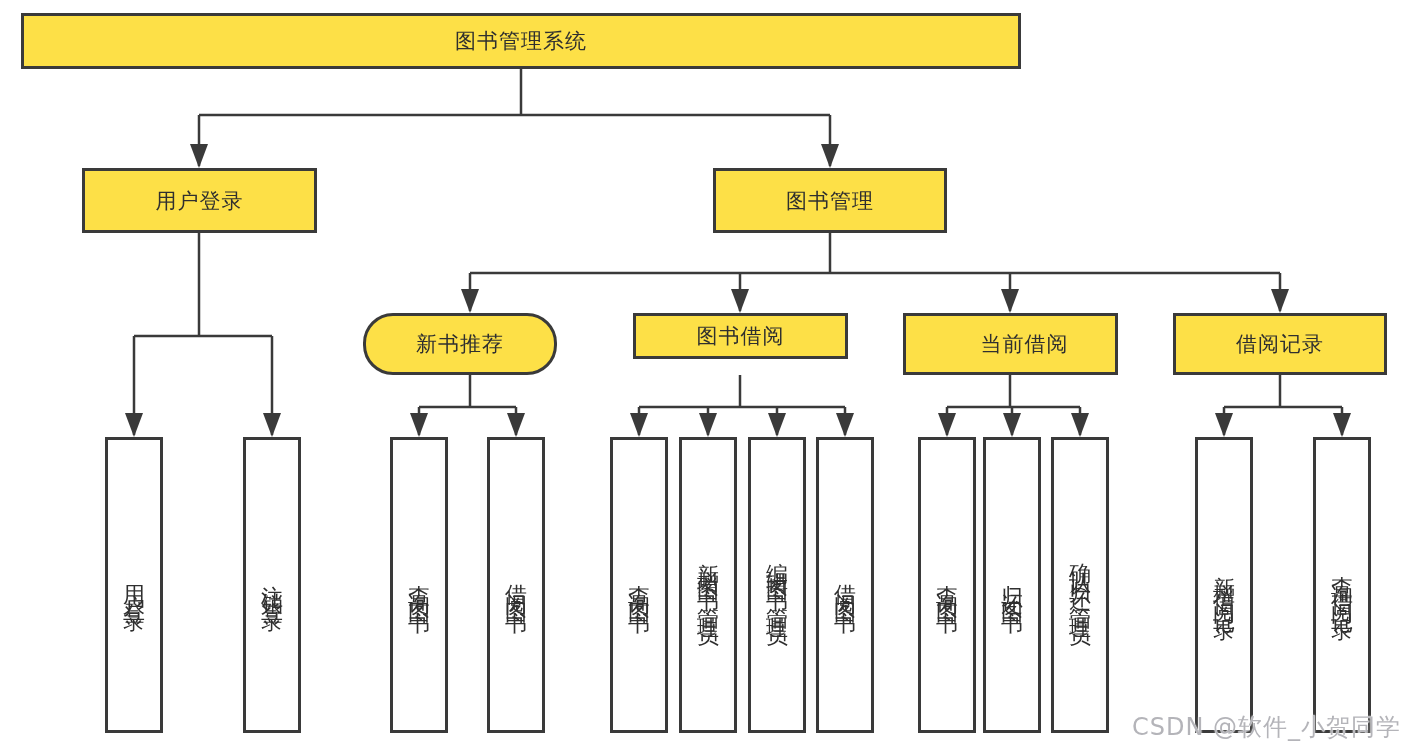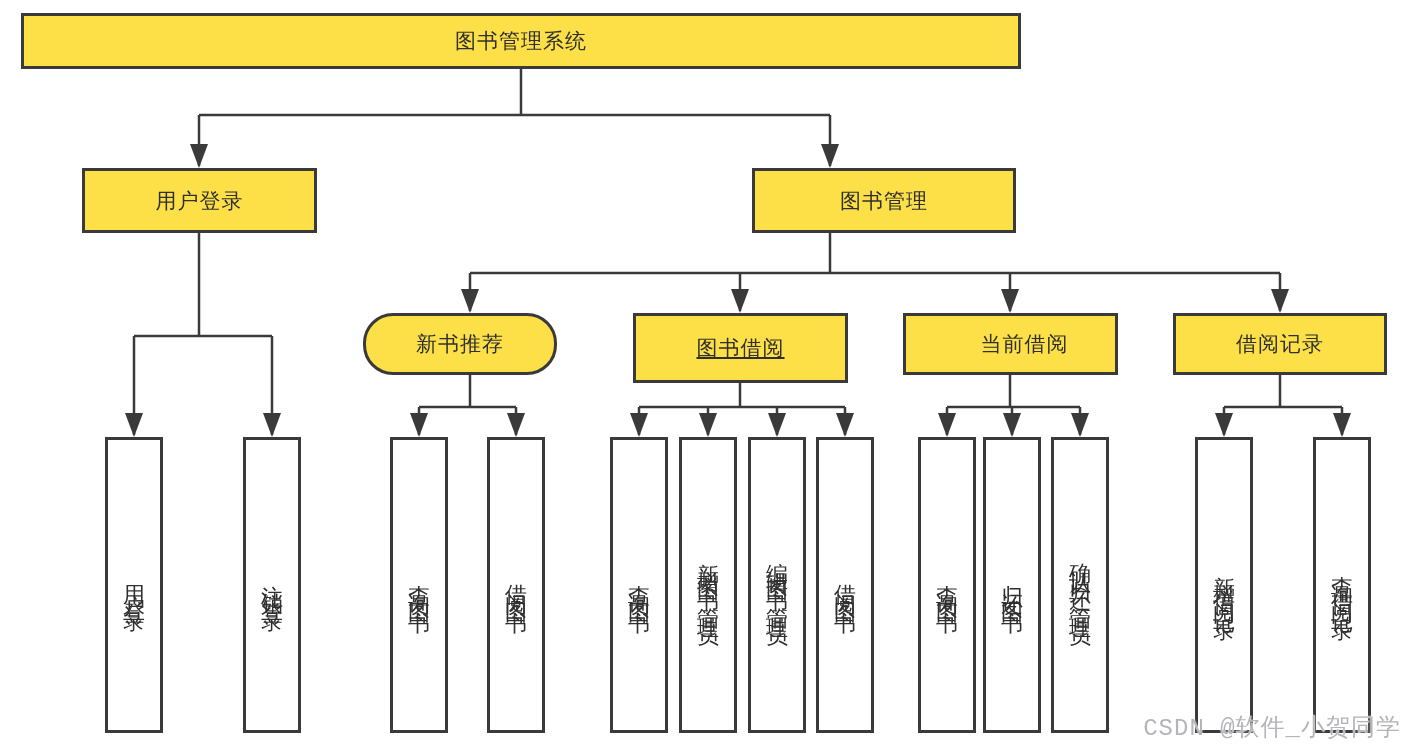--- a/index.html
+++ b/index.html
@@ -41,42 +41,41 @@
     font-size:22px;
     letter-spacing:9px;
     line-height:1;
     color:#2f2f2f;
     white-space:nowrap;
   }
   
   .n-root{left:21px;top:13px;width:1000px;height:56px;}
   
   .n-user-login{left:82px;top:168px;width:235px;height:65px;}
-  .n-book-mgmt{left:752px;top:168px;width:264px;height:65px;}
+  .n-book-mgmt{left:713px;top:168px;width:234px;height:65px;}
   
   .n-g0{left:363px;top:313px;width:194px;height:62px;border-radius:30px;}
-  .n-g1{left:633px;top:313px;width:215px;height:70px;text-decoration:underline;}
+  .n-g1{left:633px;top:313px;width:215px;height:46px;}
   .n-g2{left:903px;top:313px;width:215px;height:62px;padding-left:28px;}
   .n-g3{left:1173px;top:313px;width:214px;height:62px;}
   
   .l-a0{left:105px;} .l-a1{left:243px;}
   .l-b0{left:390px;} .l-b1{left:487px;}
   .l-c0{left:610px;} .l-c1{left:679px;} .l-c2{left:748px;} .l-c3{left:816px;}
   .l-d0{left:918px;} .l-d1{left:983px;} .l-d2{left:1051px;}
   .l-e0{left:1195px;} .l-e1{left:1313px;}
   .watermark{
     position:absolute;
     right:4px;bottom:4px;
     font-size:24px;
     color:#b4b4b9;
     text-shadow:0 0 2px #ffffff,0 0 1px #ffffff;
     letter-spacing:1px;
     white-space:nowrap;
     z-index:5;
-    font-family:Liberation Mono, monospace;
   }
 </style>
 </head>
 <body>
 
 <div class="stage">
 
   <svg class="connector-layer" width="1405" height="747" viewBox="0 0 1405 747" xmlns="http://www.w3.org/2000/svg">
     <defs>
       <marker id="arrow" markerUnits="userSpaceOnUse" markerWidth="24" markerHeight="18" refX="22" refY="9" orient="auto">

